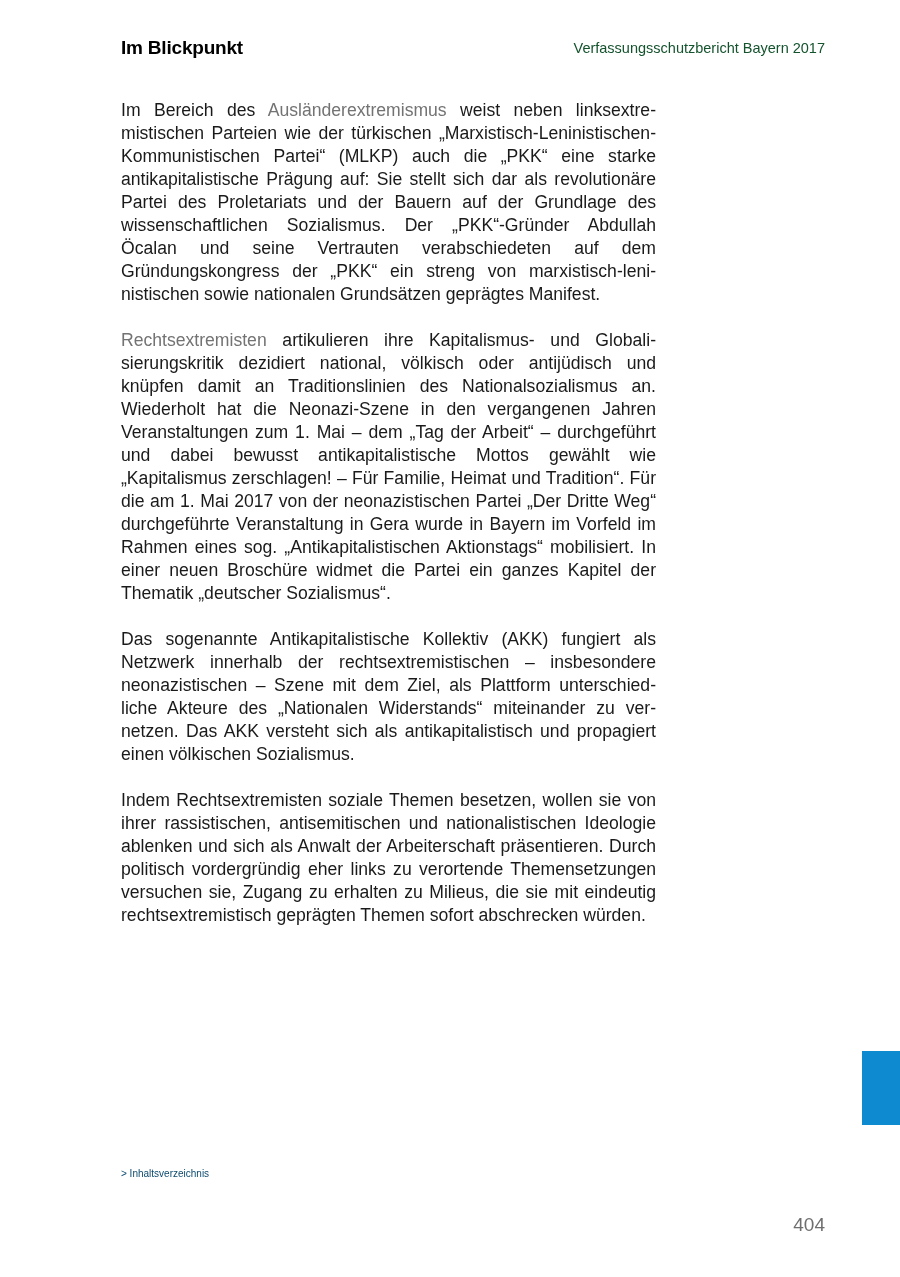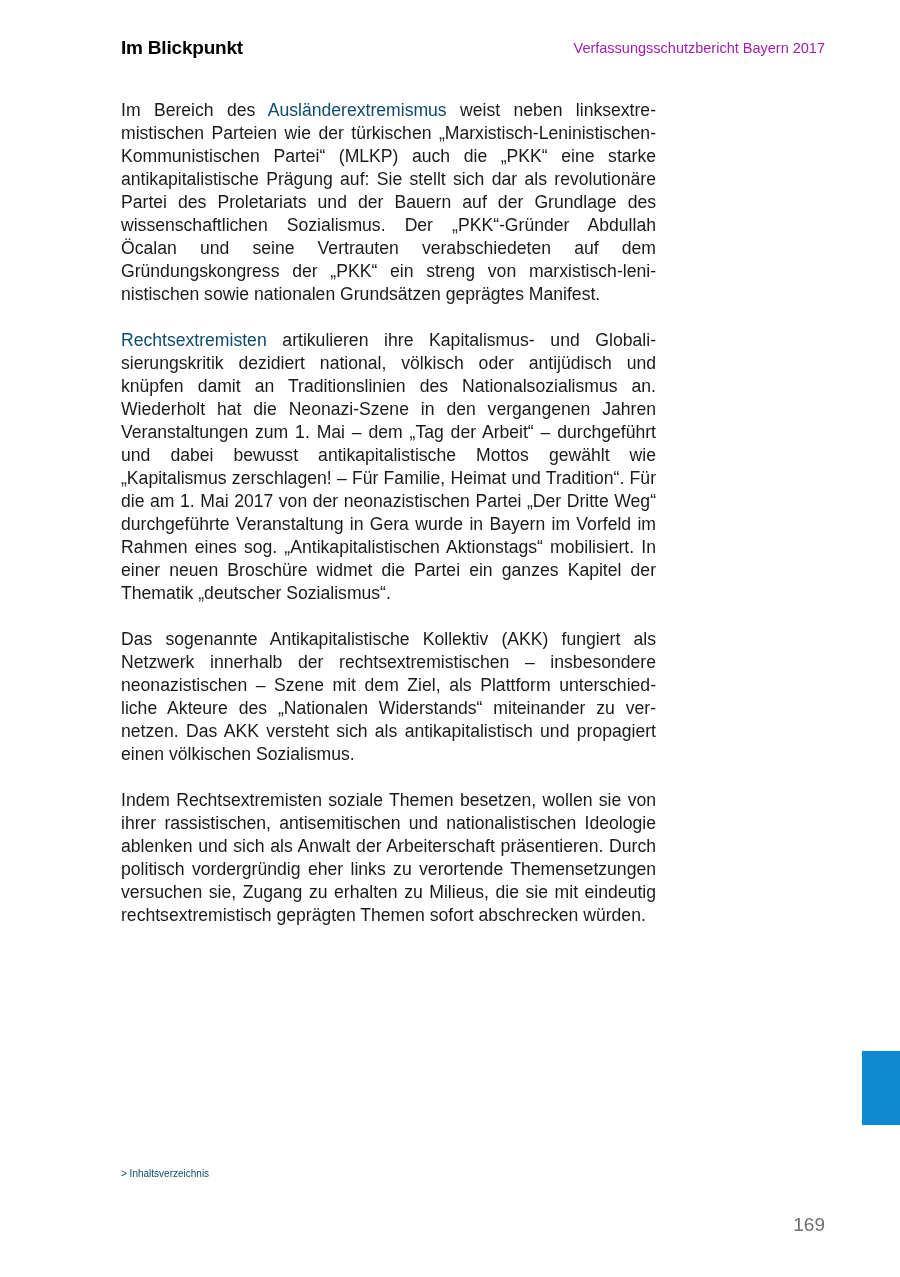--- a/index.html
+++ b/index.html
@@ -22,37 +22,37 @@
       font-size: 19px;
       font-weight: bold;
       color: #000000;
       letter-spacing: -0.2px;
     }
     .header-right {
       position: absolute;
       right: 75px;
       top: 40px;
       font-size: 14.5px;
-      color: #a21caf;
+      color: #14532d;
     }
     .body-text {
       position: absolute;
       left: 121px;
       top: 99px;
       width: 535px;
       font-size: 17.6px;
       line-height: 23px;
       text-align: justify;
       hyphens: manual;
     }
     .body-text p {
       margin: 0 0 23px 0;
     }
     .link {
-      color: #0c4a6e;
+      color: #737373;
     }
     .side-tab {
       position: absolute;
       left: 862px;
       top: 1051px;
       width: 38px;
       height: 74px;
       background: #0d8ad0;
     }
     .footer-left {
@@ -87,13 +87,13 @@
     <span>Das sogenannte Antikapitalistische Kollektiv (AKK) fungiert als Netzwerk innerhalb der rechtsextremistischen – insbesondere neonazistischen – Szene mit dem Ziel, als Plattform unterschied­liche Akteure des „Nationalen Widerstands“ miteinander zu ver­netzen. Das AKK versteht sich als antikapitalistisch und propa­giert einen völkischen Sozialismus.</span>
   </p>
   <p>
     <span>Indem Rechtsextremisten soziale Themen besetzen, wollen sie von ihrer rassistischen, antisemitischen und nationalistischen Ideologie ablenken und sich als Anwalt der Arbeiterschaft prä­sentieren. Durch politisch vordergründig eher links zu verortende Themensetzungen versuchen sie, Zugang zu erhalten zu Milieus, die sie mit eindeutig rechtsextremistisch geprägten Themen so­fort abschrecken würden.</span>
   </p>
 </div>
 
 <div class="side-tab"></div>
 
 <div class="footer-left">&gt; Inhaltsverzeichnis</div>
-<div class="footer-right">169</div>
+<div class="footer-right">404</div>
 
 </body></html>

